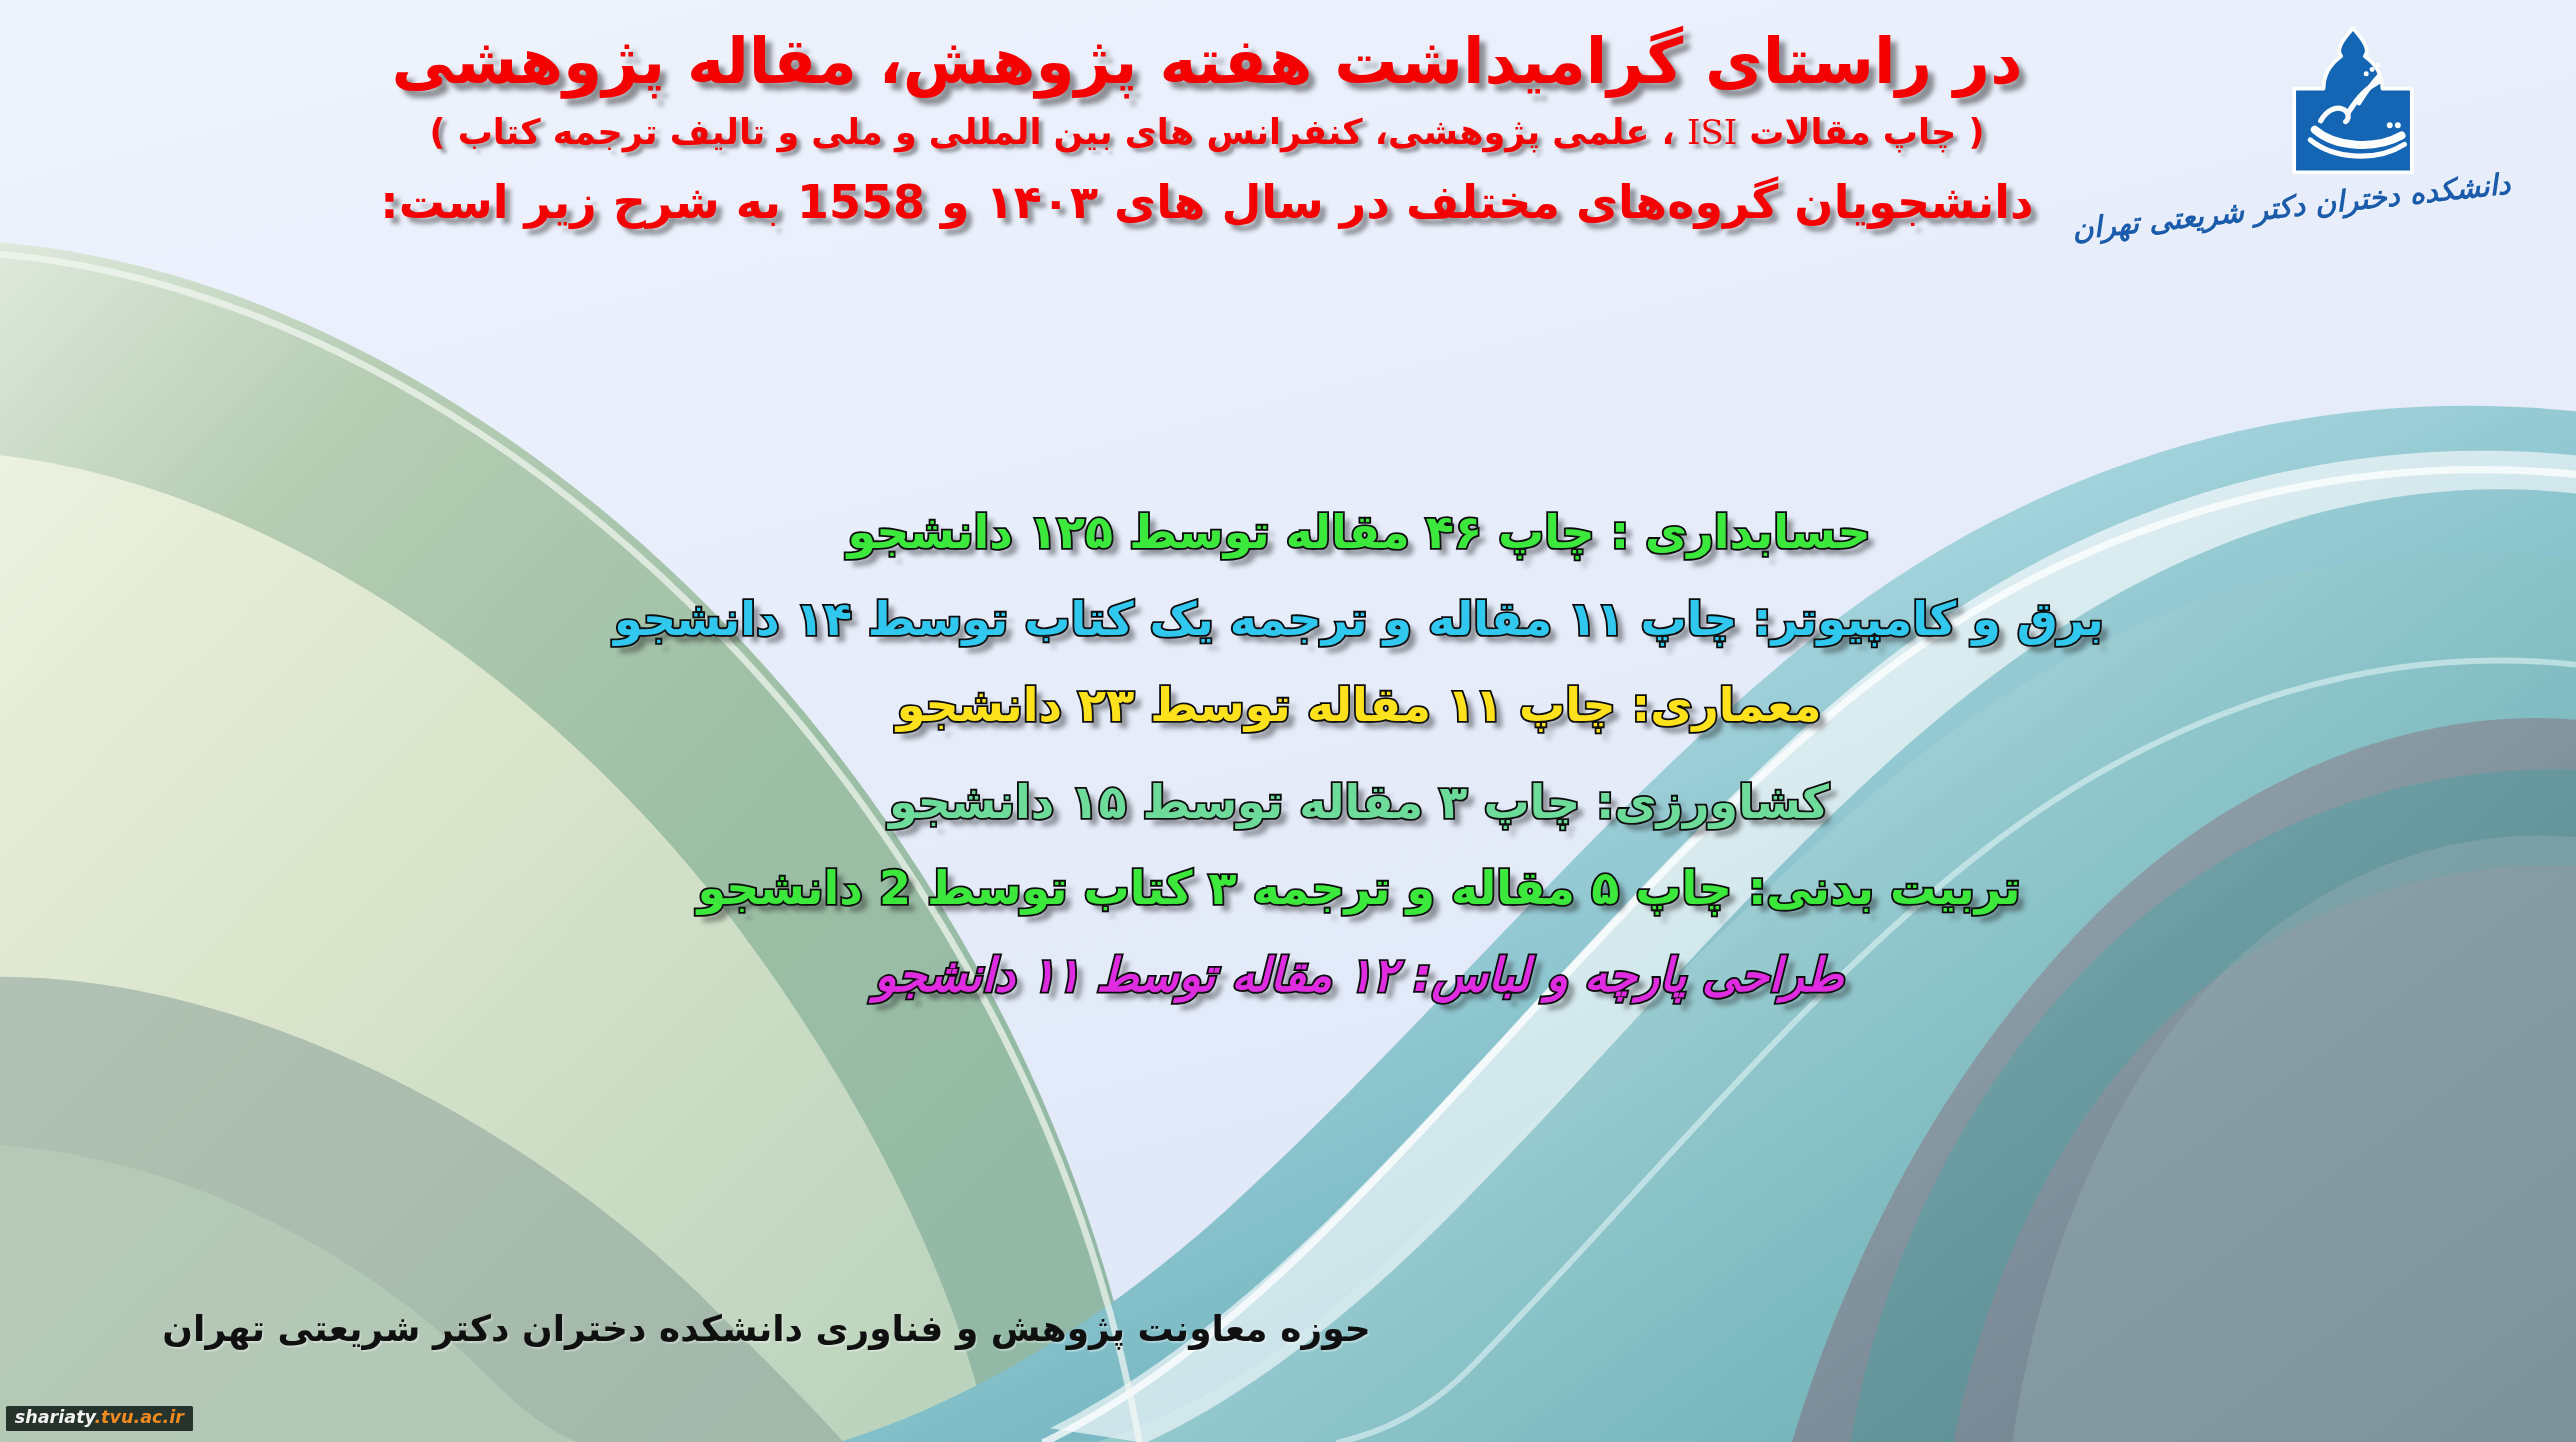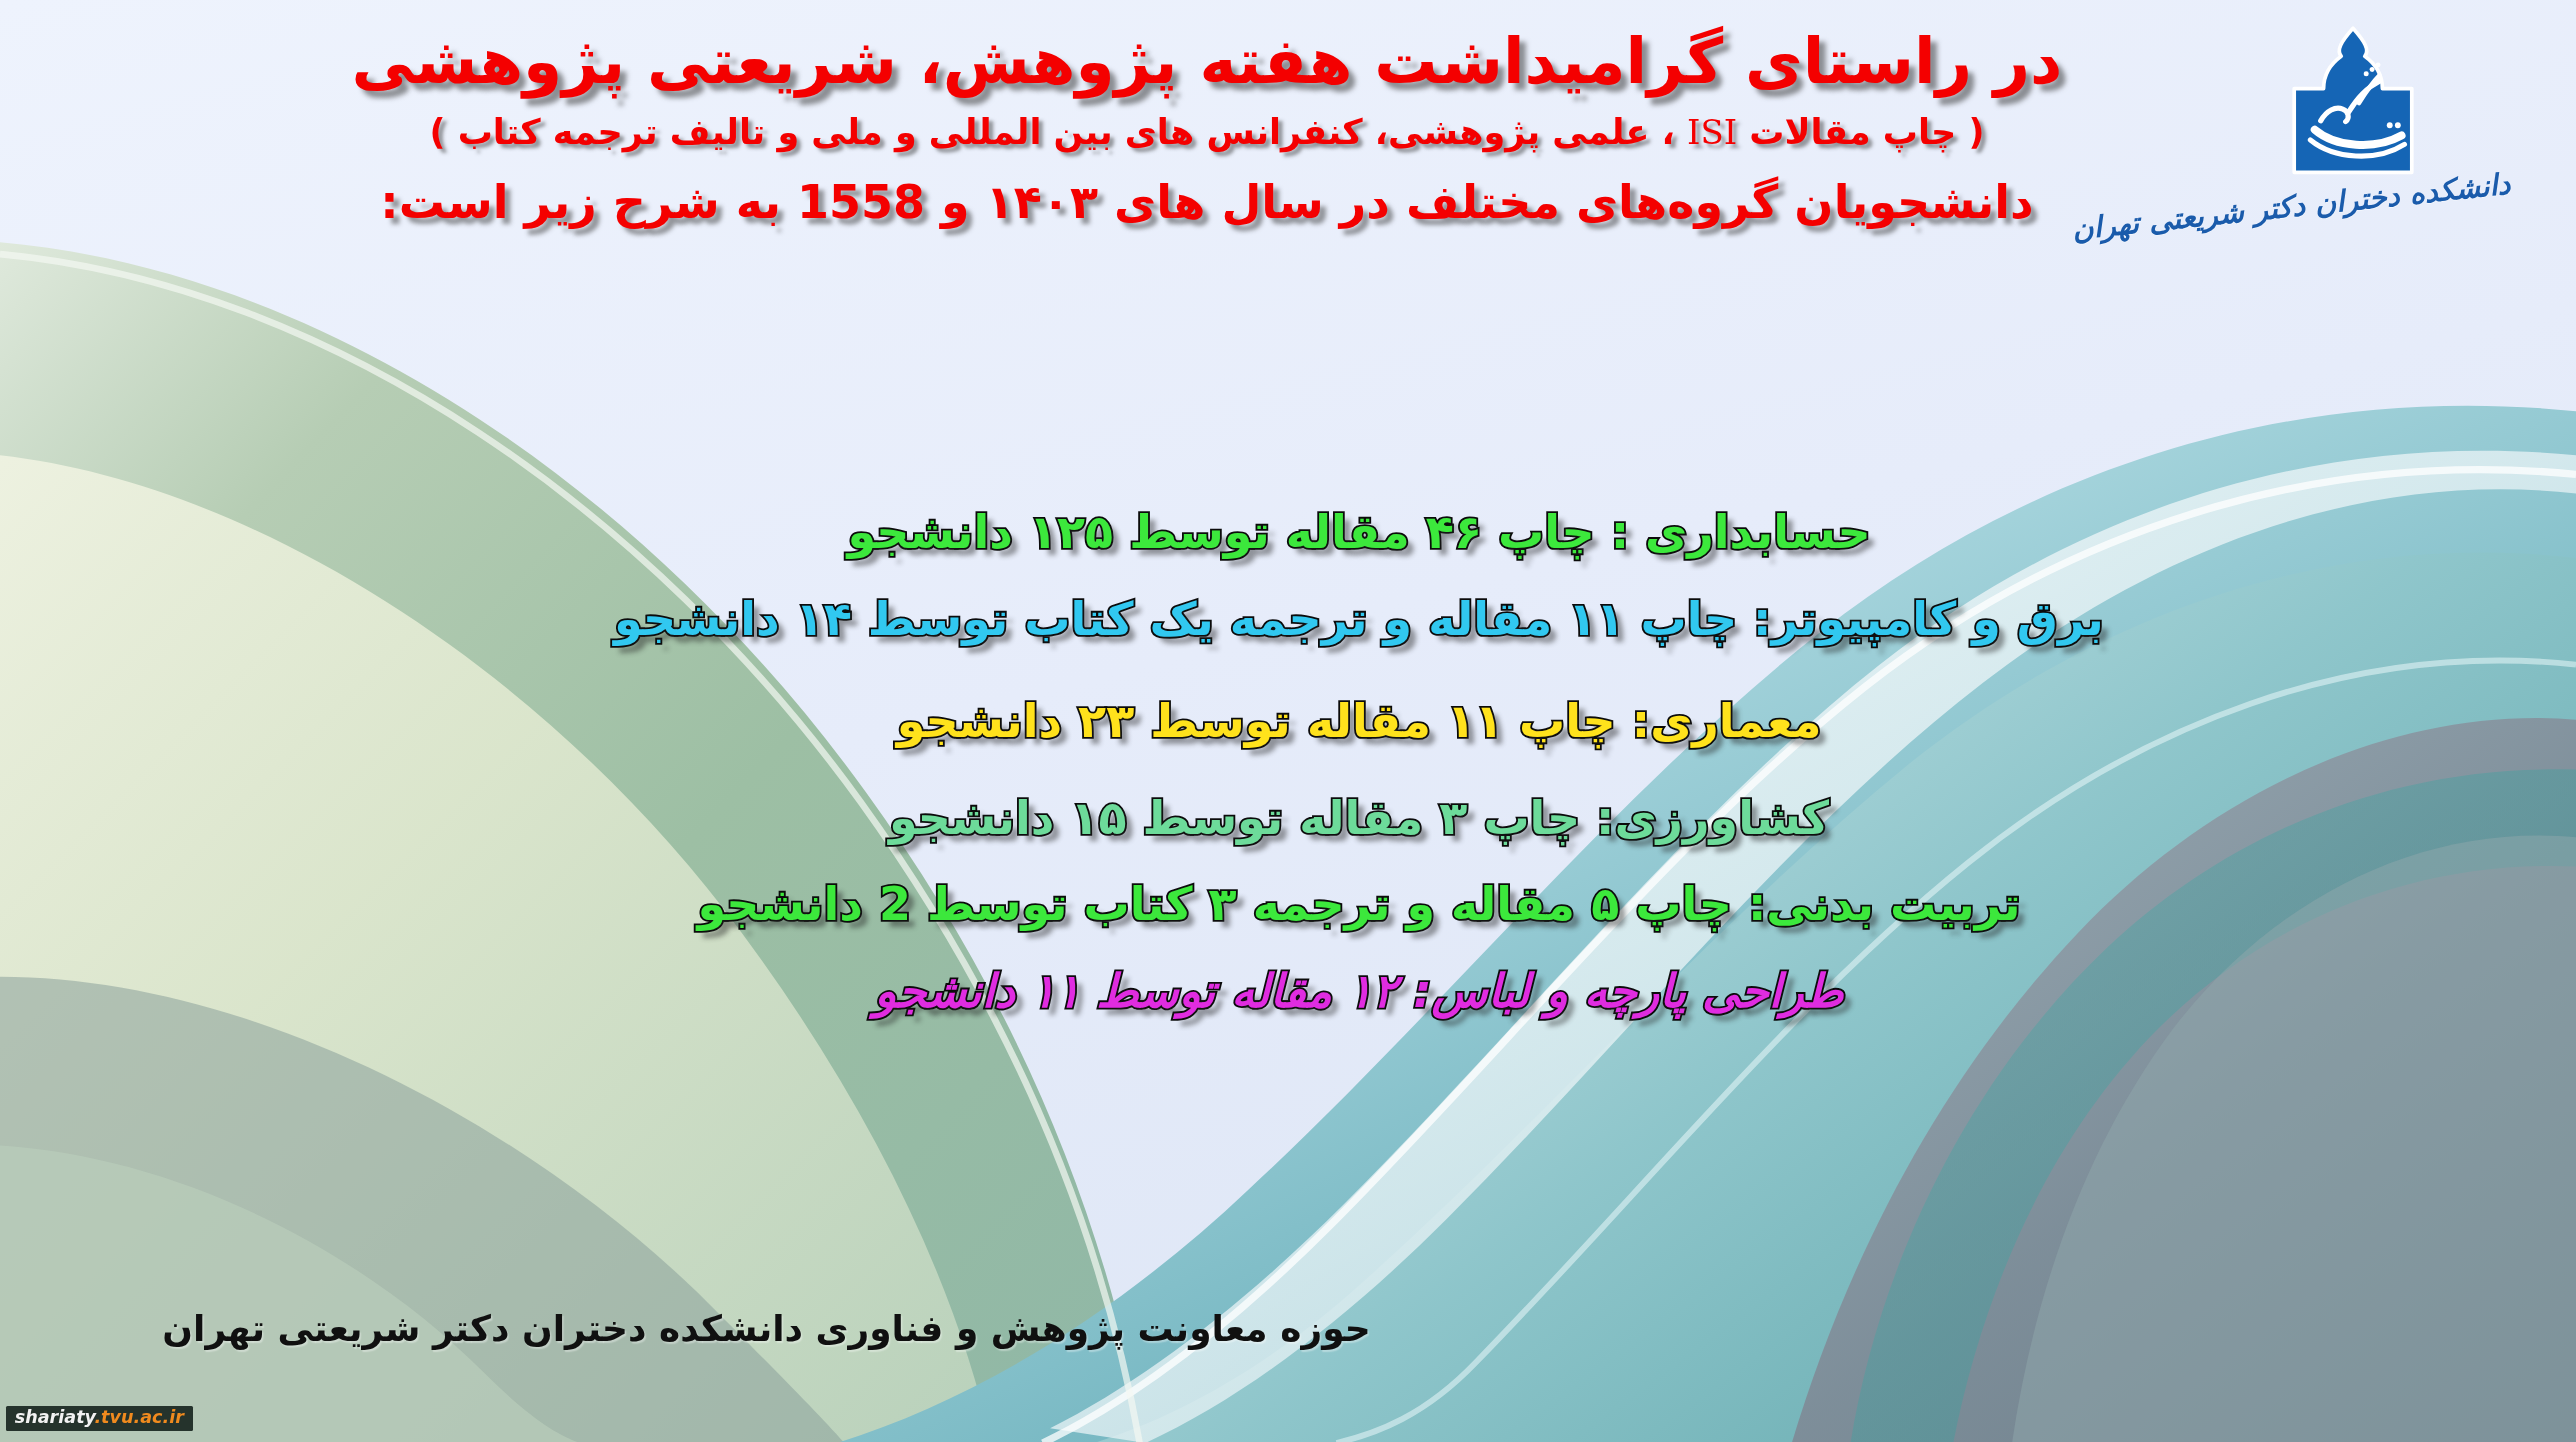--- a/index.html
+++ b/index.html
@@ -283,21 +283,21 @@
         <circle cx="136" cy="70" r="3.4" fill="#ffffff"></circle>
         <circle cx="144" cy="64" r="3.4" fill="#ffffff"></circle>
         <circle cx="128" cy="76" r="3.4" fill="#ffffff"></circle>
         <circle cx="160" cy="146" r="4" fill="#ffffff"></circle>
         <circle cx="171" cy="146" r="4" fill="#ffffff"></circle>
       </svg>
       <div class="logo-caption">دانشکده دختران دکتر شریعتی تهران</div>
     </div>
 
     <div class="title-col">
-      <div class="title-main">در راستای گرامیداشت هفته پژوهش، شریعتی پژوهشی</div>
+      <div class="title-main">در راستای گرامیداشت هفته پژوهش، مقاله پژوهشی</div>
 
       <div class="title-sub">
         <span>( چاپ مقالات</span>
         <span class="latin">ISI</span>
         <span>، علمی پژوهشی، کنفرانس های بین المللی و ملی  و تالیف ترجمه  کتاب )</span>
       </div>
 
       <div class="title-line3">دانشجویان گروه‌های مختلف در سال های ۱۴۰۳ و 1558 به شرح زیر است:</div>
     </div>
   </div>
@@ -306,21 +306,21 @@
 
     <div class="result-row">
       <span class="result-text oline" style="color: rgb(60, 232, 60);">حسابداری : چاپ ۴۶ مقاله  توسط ۱۲۵ دانشجو</span>
     </div>
 
     <div class="result-row">
       <span class="result-text oline" style="color: rgb(49, 200, 240);">برق و کامپیوتر: چاپ ۱۱ مقاله  و ترجمه یک کتاب  توسط ۱۴ دانشجو</span>
     </div>
 
     <div class="result-row">
-      <span class="result-text oline" style="color: rgb(255, 226, 28); margin-top: 16px;">معماری: چاپ ۱۱ مقاله توسط ۲۳ دانشجو</span>
+      <span class="result-text oline" style="color: rgb(255, 226, 28);">معماری: چاپ ۱۱ مقاله توسط ۲۳ دانشجو</span>
     </div>
 
     <div class="result-row">
       <span class="result-text oline" style="color: rgb(109, 219, 154); margin-top: 10px;">کشاورزی: چاپ ۳ مقاله توسط ۱۵ دانشجو</span>
     </div>
 
     <div class="result-row">
       <span class="result-text oline" style="color: rgb(60, 232, 60);">تربیت بدنی: چاپ ۵ مقاله  و ترجمه ۳ کتاب توسط 2 دانشجو</span>
     </div>
 

